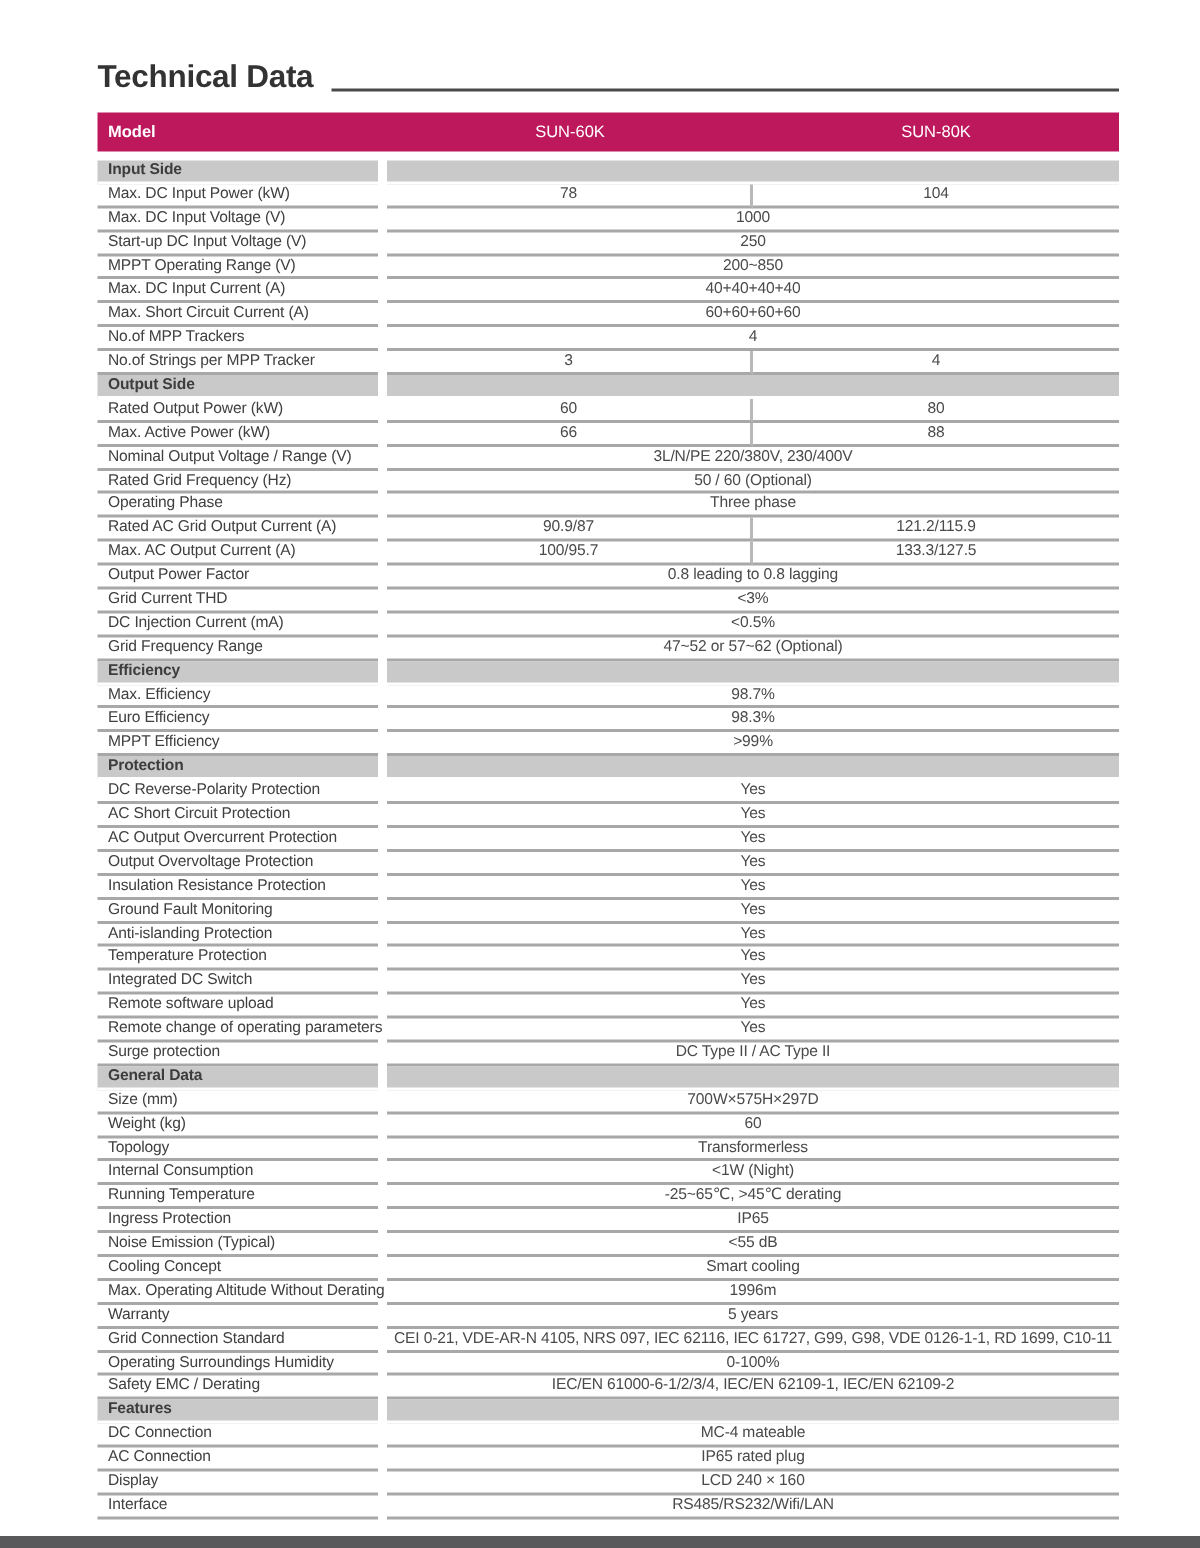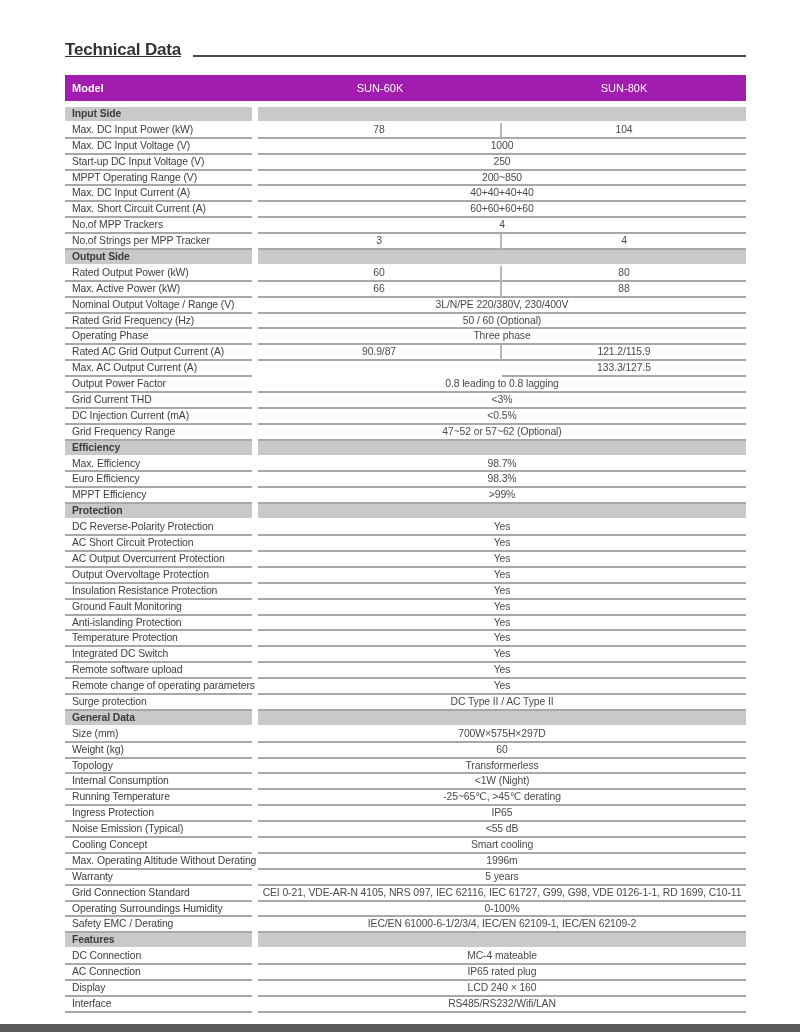--- a/index.html
+++ b/index.html
@@ -9,30 +9,30 @@
     font-family:"Liberation Sans","DejaVu Sans",sans-serif;
   }
   .page { position:absolute; inset:0; background:#ffffff; }
 
   
   .title-block {
     position:absolute; left:65px; top:40px; width:681px;
     display:flex; align-items:flex-end;
   }
   .title-text {
-    font-size:17px; font-weight:bold; color:#333333;
-    letter-spacing:-0.2px; white-space:nowrap; padding-right:12px;text-decoration:underline;
+    font-size:21px; font-weight:bold; color:#333333;
+    letter-spacing:-0.2px; white-space:nowrap; padding-right:12px;
   }
   .title-rule { flex:1; border-bottom:2px solid #4a4a4a; margin-bottom:3px; }
 
   
   .spec-table { position:absolute; left:65px; top:75px; width:681px; }
 
   .thead {
-    display:flex; align-items:center; background:#a21caf; height:26px;
+    display:flex; align-items:center; background:#be185d; height:26px;
     color:#ffffff; font-size:11px; margin-bottom:6px;
   }
   .thead .model-cell { width:193px; padding-left:7px; font-weight:bold; }
   .thead .col-cell { width:244px; text-align:center; }
 
   .row {
     display:flex; height:15.9px; font-size:10.4px; line-height:13.5px;
     color:#404040; letter-spacing:-0.1px;justify-content:space-between;
   }
   .row .label {
@@ -159,20 +159,21 @@
         </div>
         <div class="row split">
           <div class="label">Rated AC Grid Output Current (A)</div>
           <div class="gutter"></div>
           <div class="v1">90.9/87</div>
           <div class="v2">121.2/115.9</div>
         </div>
         <div class="row split">
           <div class="label">Max. AC Output Current (A)</div>
           <div class="gutter"></div>
+          <div class="v1">100/95.7</div>
           <div class="v2">133.3/127.5</div>
         </div>
         <div class="row span">
           <div class="label">Output Power Factor</div>
           <div class="gutter"></div>
           <div class="val">0.8 leading to 0.8 lagging</div>
         </div>
         <div class="row span">
           <div class="label">Grid Current THD</div>
           <div class="gutter"></div>

